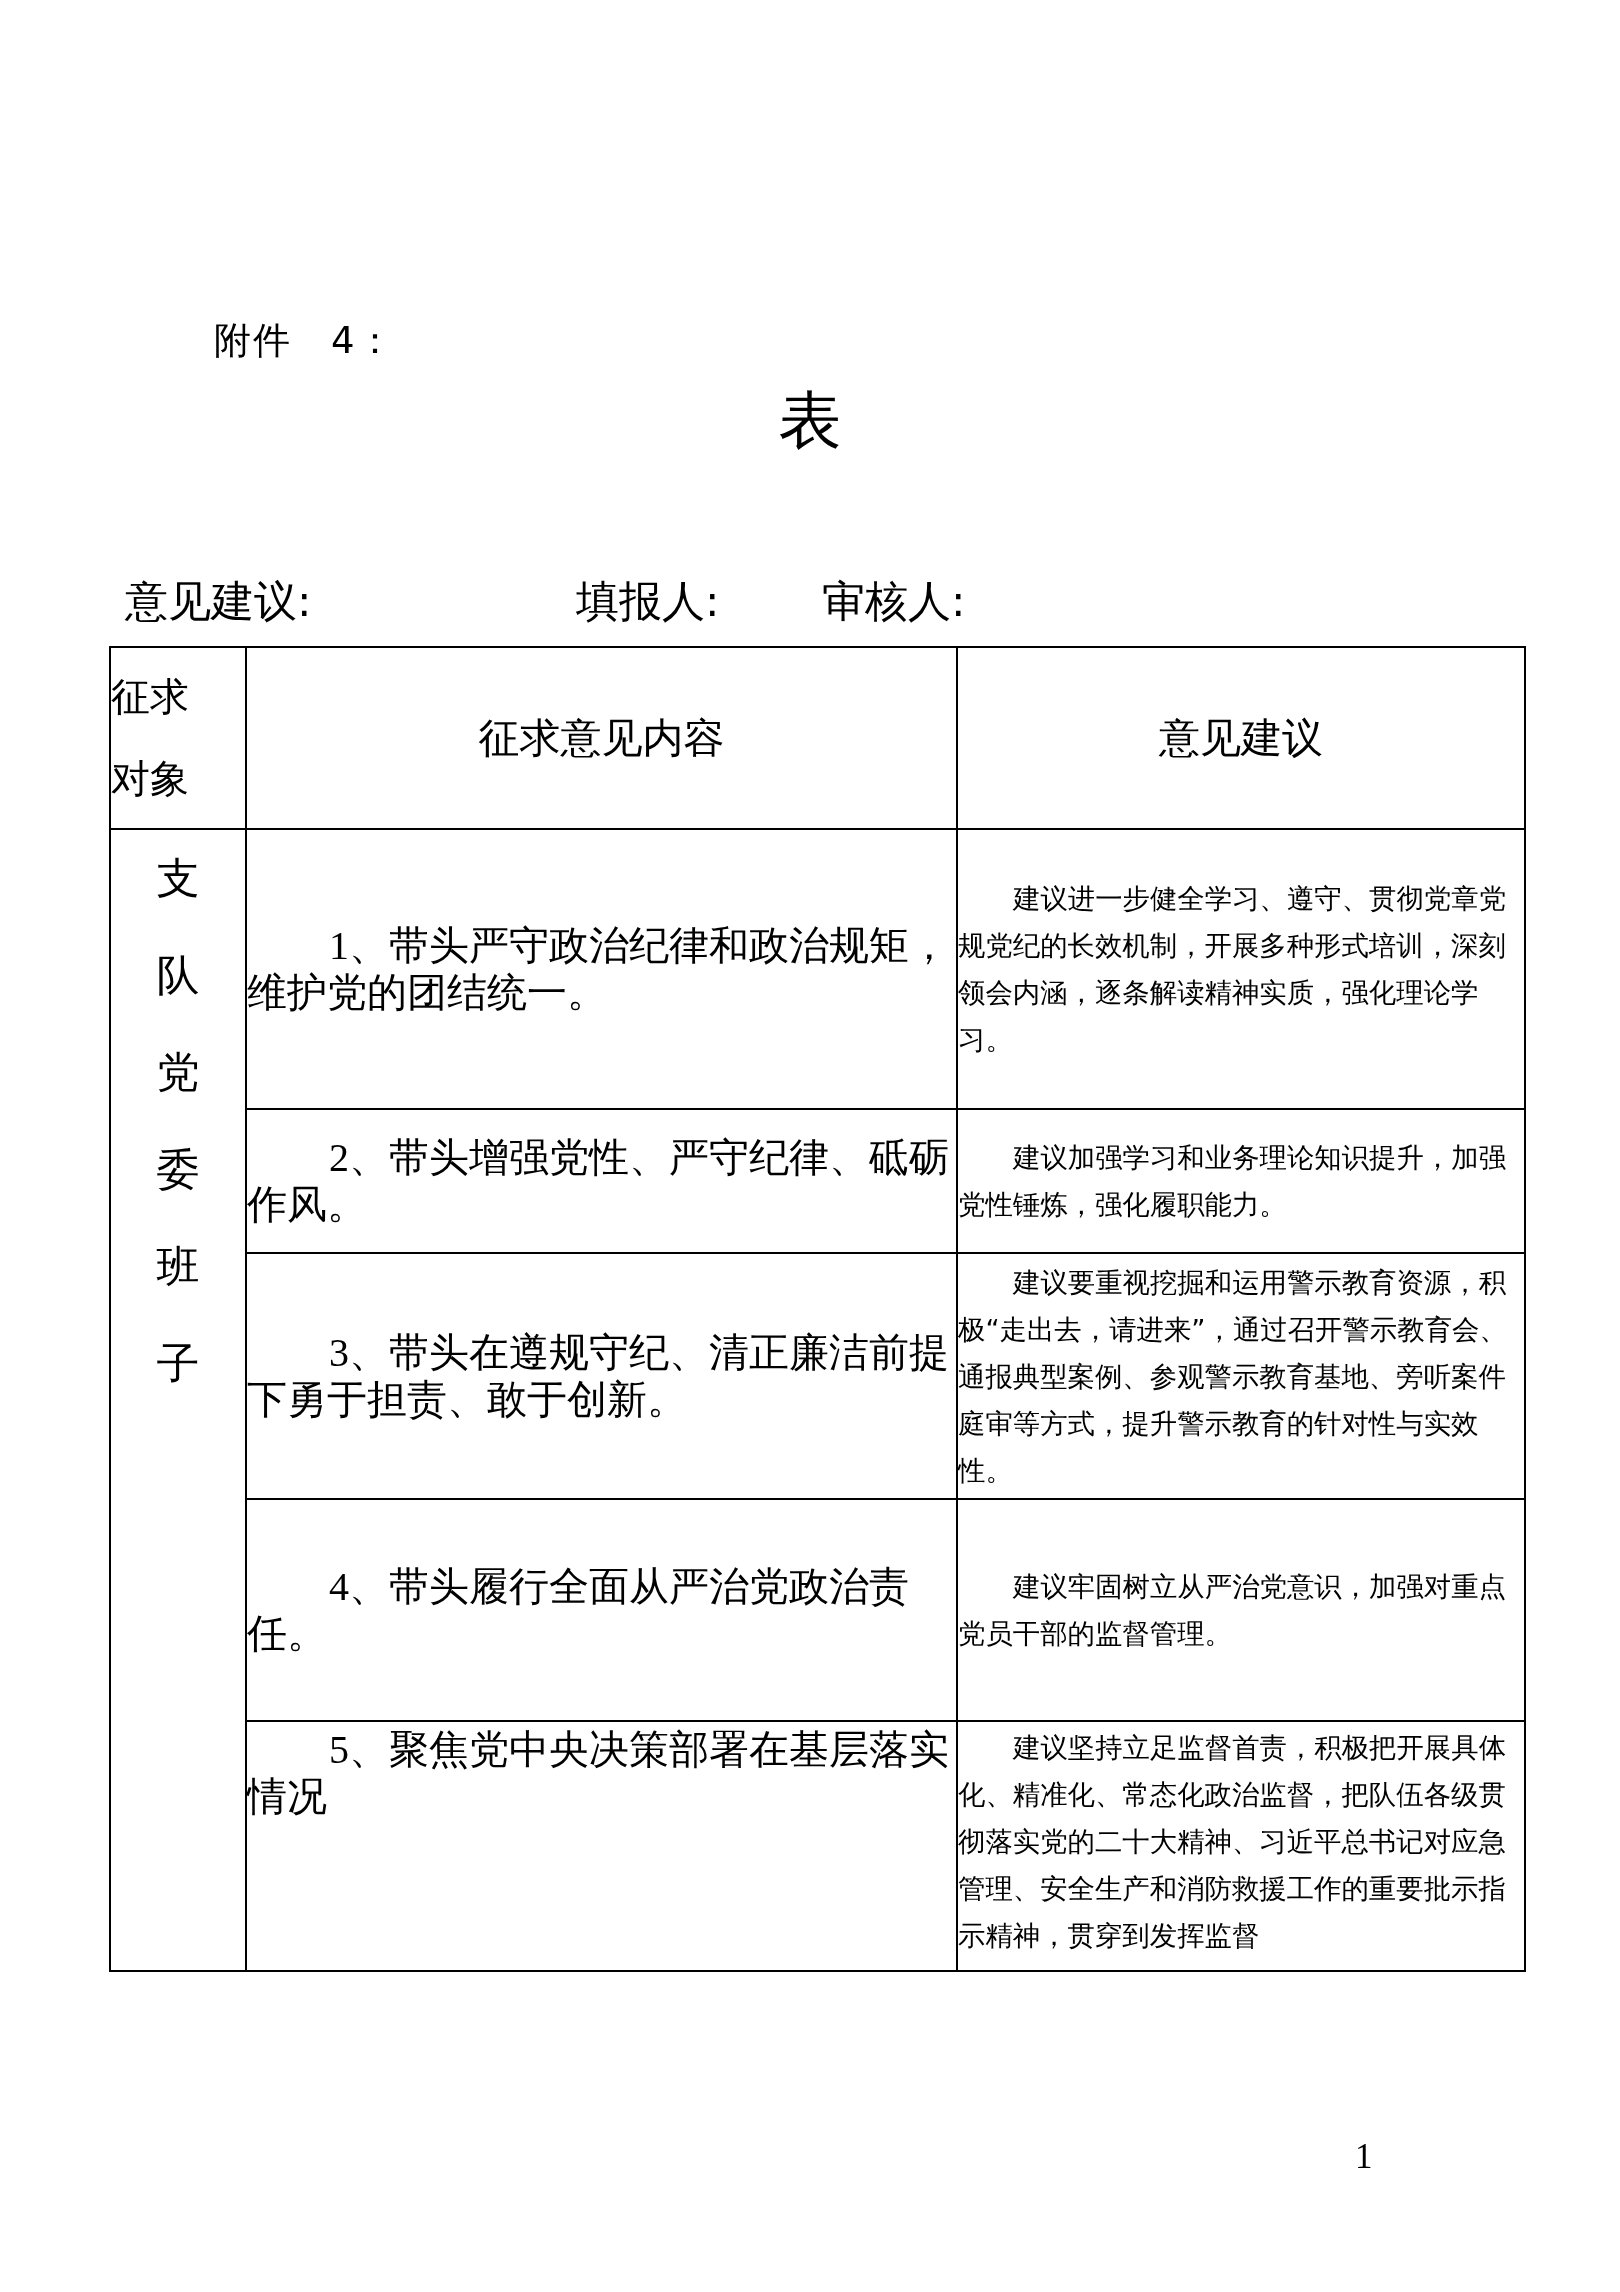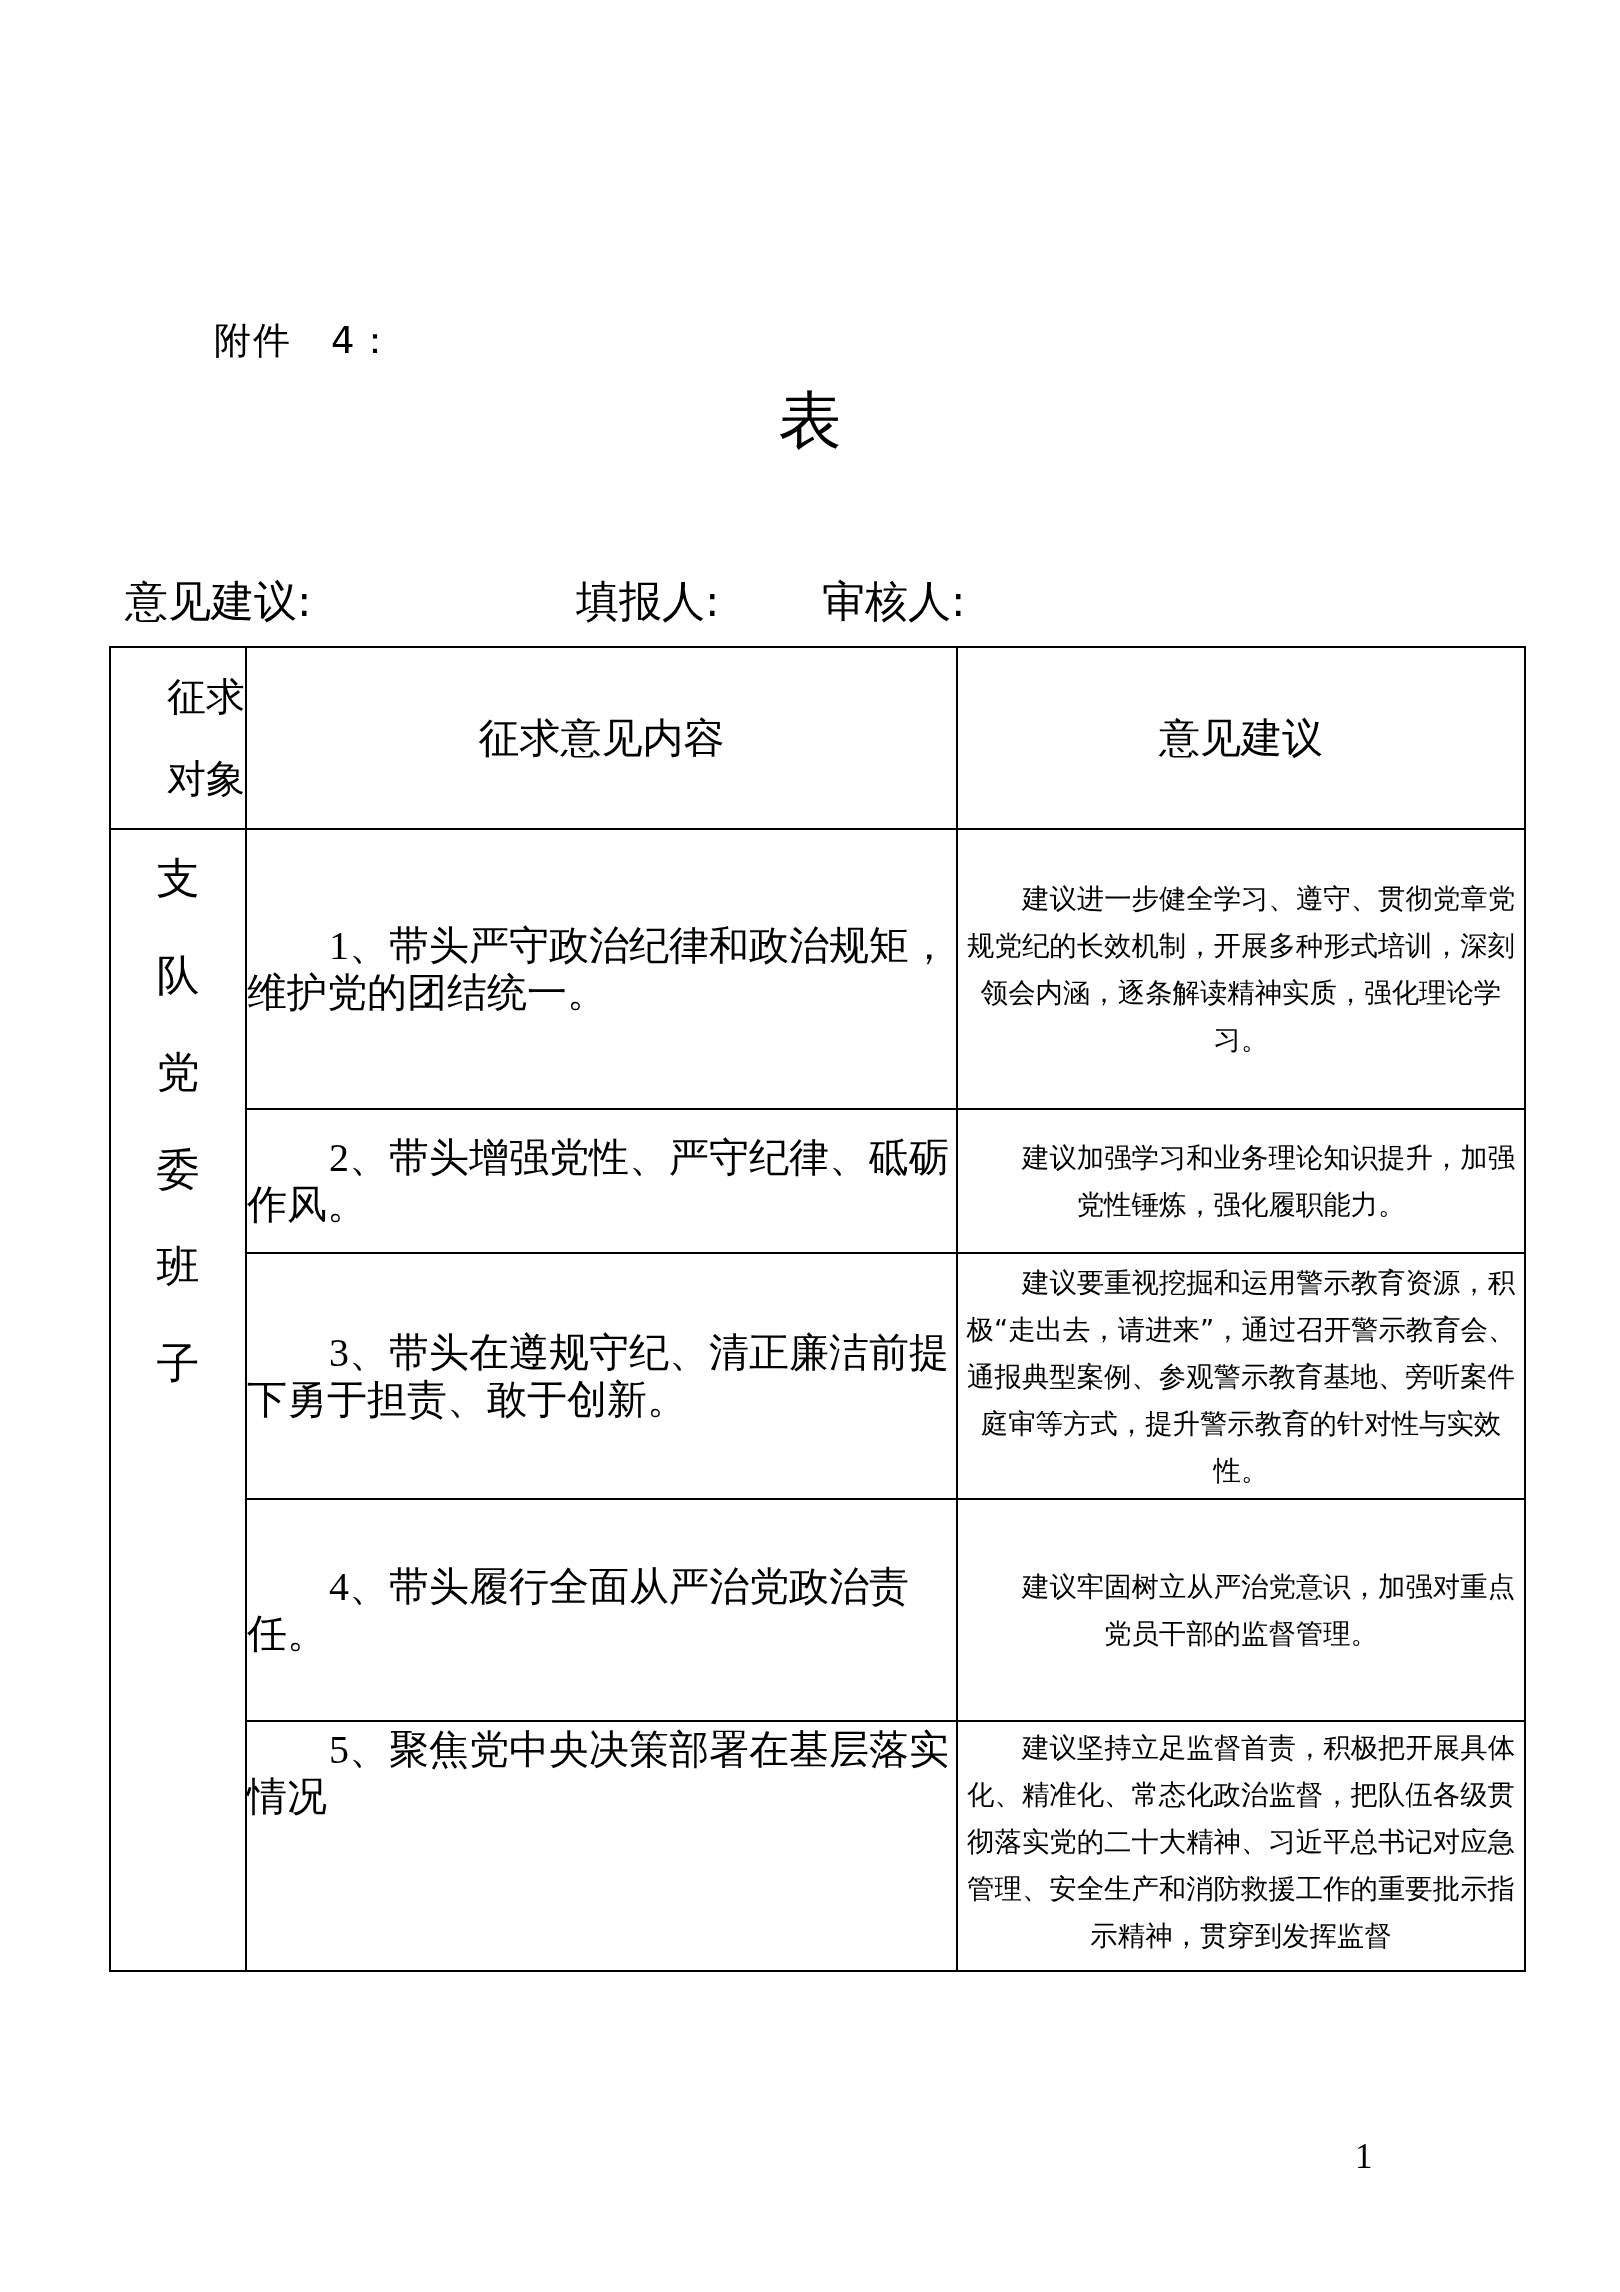--- a/index.html
+++ b/index.html
@@ -14,32 +14,32 @@
   .fill-person { left: 576px; }
   .fill-reviewer { left: 822px; }
 
   table.grid { position: absolute; left: 109px; top: 646px; width: 1414px;
                border-collapse: collapse; table-layout: fixed; }
   table.grid td, table.grid th { border: 2px solid #000; padding: 0; vertical-align: middle; }
   col.c1 { width: 136px; }
   col.c2 { width: 711px; }
   col.c3 { width: 568px; }
 
-  .hdr-target { font-size: 39px; line-height: 82px; text-align: right; font-weight: normal; }
+  .hdr-target { font-size: 39px; line-height: 82px; text-align: left; font-weight: normal; }
   .hdr { font-size: 41px; text-align: center; font-weight: normal; }
 
   .target-col { vertical-align: top !important; text-align: center; }
   .vchars { display: flex; flex-direction: column; align-items: center; padding-top: 0px; }
   .vchars span { font-size: 43px; line-height: 97px; display: block; }
 
   .content { font-size: 40px; line-height: 47px; padding: 0 11.8px 0 13.7px; text-align: left; }
   .content .indent { display: inline-block; width: 82px; }
   .content .num { font-family: "Liberation Serif", "DejaVu Serif", serif; }
 
-  .sugg { font-size: 27.4px; line-height: 47px; padding: 0 13.7px 0 13.7px; text-align: center; }
+  .sugg { font-size: 27.4px; line-height: 47px; padding: 0 13.7px 0 13.7px; text-align: left; }
   .sugg .indent { display: inline-block; width: 55px; }
 
   .top { vertical-align: top !important; border-radius: 25px; }
 
   .page-num { left: 1355px; top: 2137px; font-size: 35px;
               font-family: "Liberation Serif", "DejaVu Serif", serif; }
 </style>
 </head>
 <body>
 

